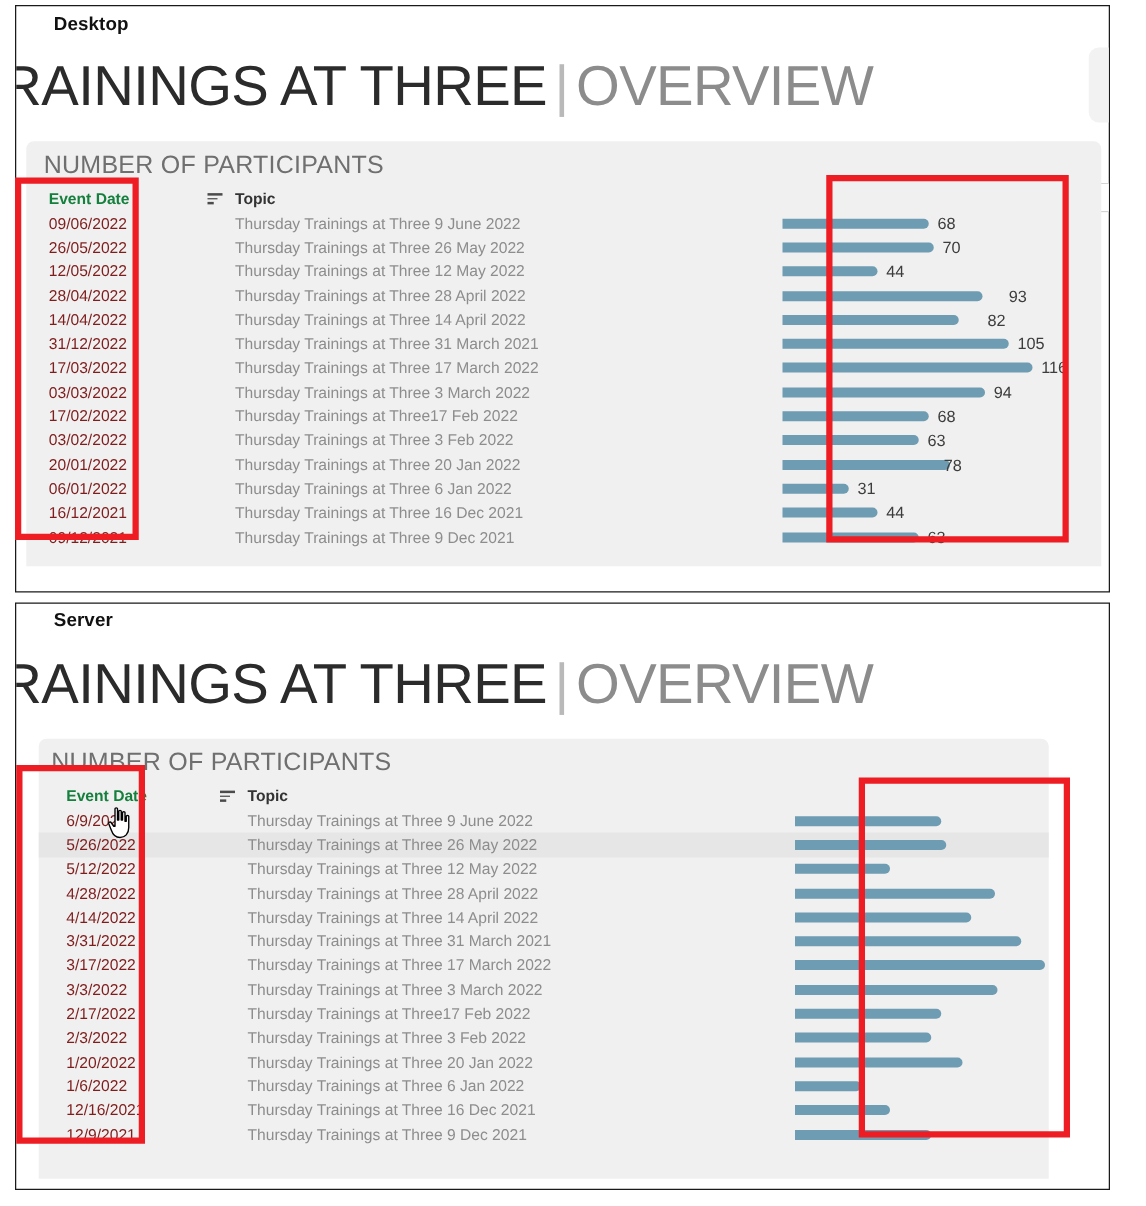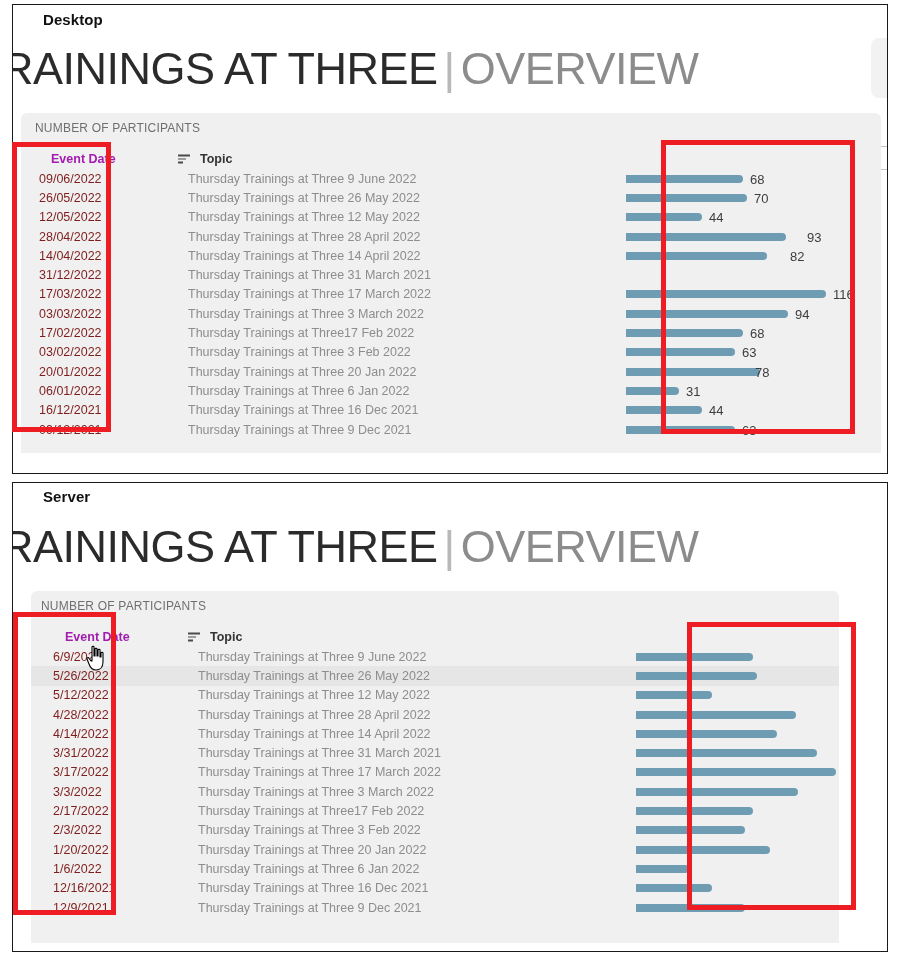--- a/index.html
+++ b/index.html
@@ -50,21 +50,21 @@
     background:#f0f0f0;
     border-radius:6px 6px 0 0;
     box-sizing:border-box;
   }
   #panel-desktop .card{left:8px;top:108px;width:860px;height:340px;}
   #panel-server .card{left:18px;top:108px;width:808px;height:352px;}
 
   .card-title{
     position:absolute;
     left:14px;top:8px;
-    font-size:12px;
+    font-size:20px;
     color:#6f6f6f;
     font-weight:400;
     letter-spacing:0.2px;
     white-space:nowrap;
   }
   #panel-server .card-title{left:10px;}
 
   .grid{
     position:absolute;
     left:0;right:0;
@@ -78,21 +78,21 @@
     font-size:12.5px;
   }
   .hdr-row{height:20px;}
   .col-date{
     width:145px;
     padding-left:18px;
     box-sizing:border-box;
     color:#7f1d1d;
     white-space:nowrap;
   }
-  .hdr-row .col-date{color:#a21caf;font-weight:bold;margin-left:12px;}
+  .hdr-row .col-date{color:#15803d;font-weight:bold;}
   #panel-server .col-date{padding-left:22px;}
   .col-topic{
     width:460px;
     color:#8d8d8d;
     white-space:nowrap;
     position:relative;
     padding-left:22px;
     box-sizing:border-box;
   }
   .hdr-row .col-topic{color:#333333;font-weight:bold;}
@@ -233,20 +233,24 @@
             <div class="col-date">14/04/2022</div>
             <div class="col-topic">Thursday Trainings at Three 14 April  2022</div>
             <div class="col-bar">
               <div class="bar" style="width: 141px;"></div>
               <span class="bar-val" style="left: 164px;">82</span>
             </div>
           </div>
           <div class="data-row">
             <div class="col-date">31/12/2022</div>
             <div class="col-topic">Thursday Trainings at Three 31 March 2021</div>
+            <div class="col-bar">
+              <div class="bar" style="width: 181px;"></div>
+              <span class="bar-val" style="left: 188px;">105</span>
+            </div>
           </div>
           <div class="data-row">
             <div class="col-date">17/03/2022</div>
             <div class="col-topic">Thursday Trainings at Three 17 March 2022</div>
             <div class="col-bar">
               <div class="bar" style="width: 200px;"></div>
               <span class="bar-val" style="left: 207px;">116</span>
             </div>
           </div>
           <div class="data-row">

